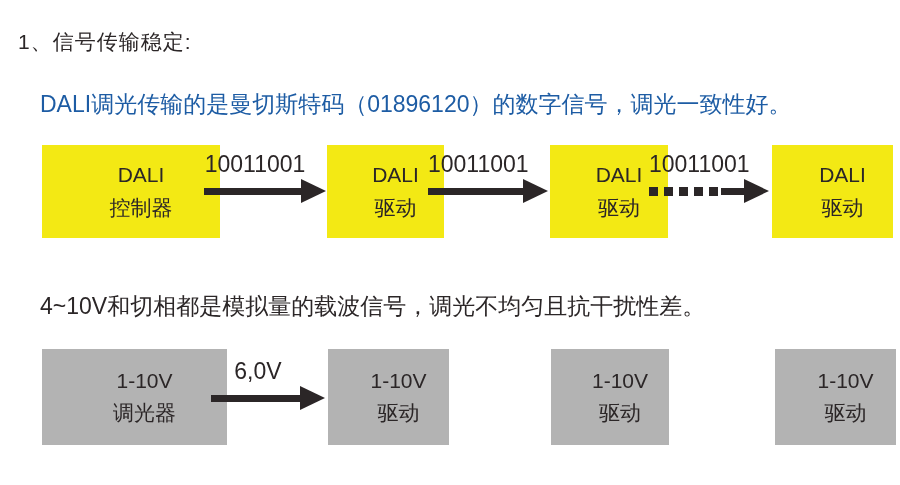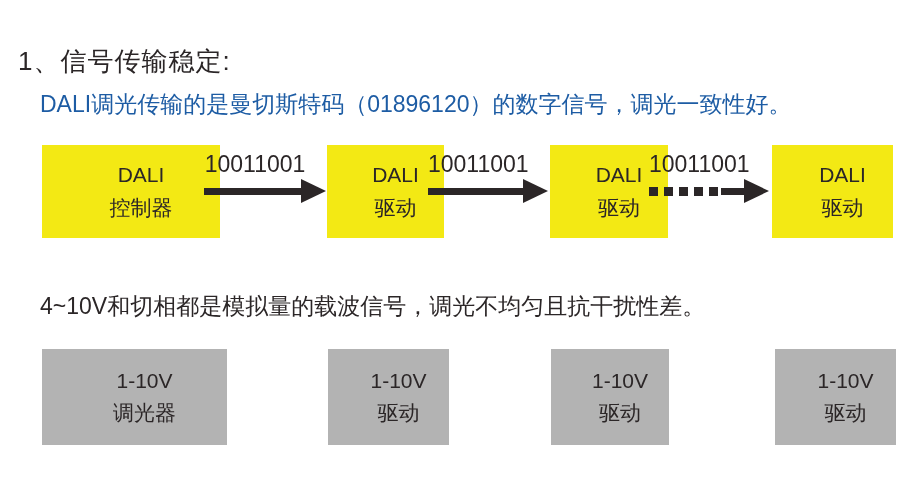--- a/index.html
+++ b/index.html
@@ -10,22 +10,22 @@
   }
   html,body{margin:0;padding:0;background:#fff;}
   body{font-family:"Liberation Sans","DejaVu Sans",sans-serif;}
   .slide{
     position:relative;
     width:900px;height:485px;
     background:#ffffff;
     overflow:hidden;
   }
   .page-title{
-    position:absolute;left:18px;top:44px;
-    font-size:26px;color:var(--ink);
+    position:absolute;left:18px;top:28px;
+    font-size:21px;color:var(--ink);
     letter-spacing:1px;
     white-space:nowrap;
   }
   .desc{
     position:absolute;left:40px;
     font-size:23px;
     white-space:nowrap;
   }
   .desc.blue{top:89px;color:var(--blue);}
   .desc.dark{top:291px;color:var(--ink);}
@@ -114,20 +114,25 @@
     <span>驱动</span>
   </div>
 
   <div class="desc dark">4~10V和切相都是模拟量的载波信号，调光不均匀且抗干扰性差。</div>
 
   <div class="node gray" style="left:42px;top:349px;width:165px;height:96px">
     <span>1-10V</span>
     <span>调光器</span>
   </div>
 
+  <div class="arrow solid" style="left:211px;top:386px;width:114px">
+    <span class="arrow-label">6,0V</span>
+    <span class="shaft"></span>
+    <span class="head"></span>
+  </div>
 
   <div class="node gray" style="left:328px;top:349px;width:101px;height:96px">
     <span>1-10V</span>
     <span>驱动</span>
   </div>
 
 
   <div class="node gray" style="left:551px;top:349px;width:98px;height:96px">
     <span>1-10V</span>
     <span>驱动</span>

